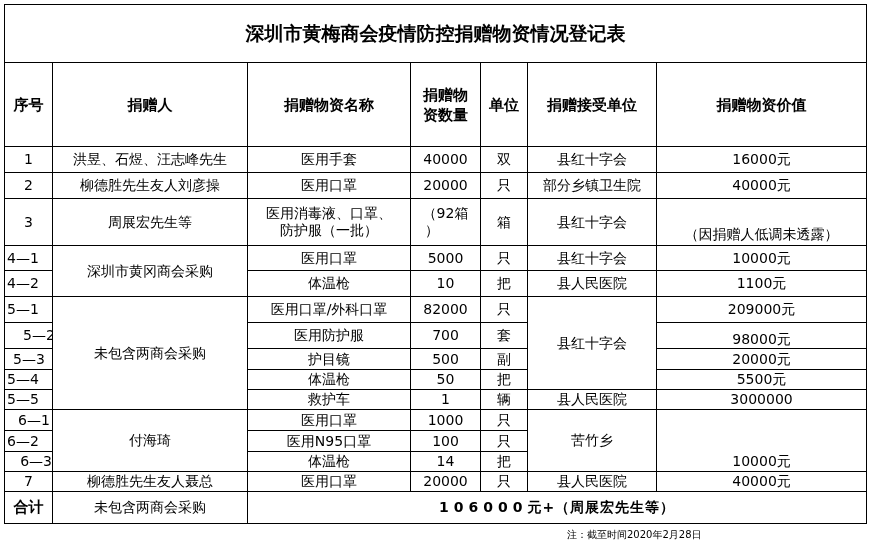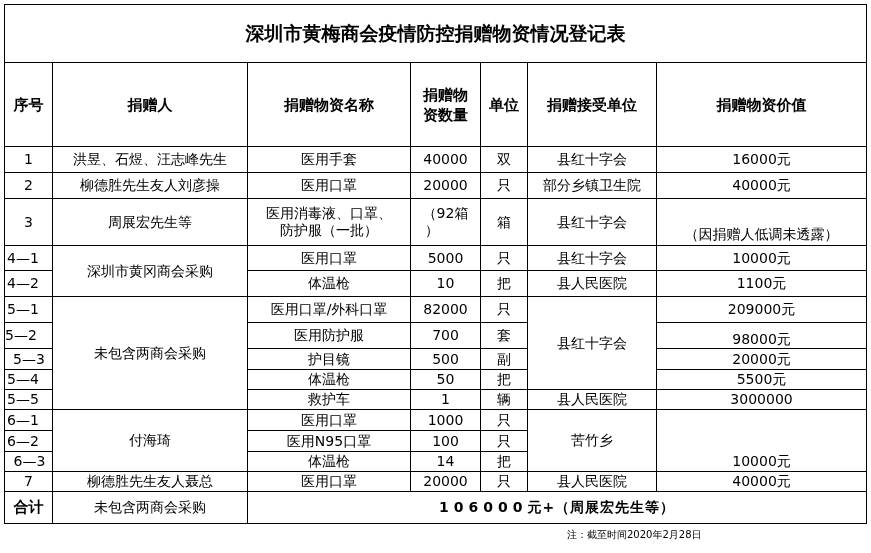--- a/index.html
+++ b/index.html
@@ -106,21 +106,21 @@
     <td style="text-align:left;padding-left:2px">5—1</td>
     <td rowspan="5">未包含两商会采购</td>
     <td>医用口罩/外科口罩</td>
     <td>82000</td>
     <td>只</td>
     <td rowspan="4">县红十字会</td>
     <td>209000元</td>
   </tr>
 
   <tr style="height:26px">
-    <td style="text-align:left;padding-left:0">5—2</td>
+    <td style="text-align:left;padding-left:18px">5—2</td>
     <td>医用防护服</td>
     <td>700</td>
     <td>套</td>
     <td class="bottom">98000元</td>
   </tr>
 
   <tr style="height:21px">
     <td style="text-align:left;padding-left:8px">5—3</td>
     <td>护目镜</td>
     <td>500</td>
@@ -139,38 +139,38 @@
   <tr style="height:20px">
     <td style="text-align:left;padding-left:2px">5—5</td>
     <td>救护车</td>
     <td>1</td>
     <td>辆</td>
     <td>县人民医院</td>
     <td>3000000</td>
   </tr>
 
   <tr style="height:21px">
-    <td style="text-align:left;padding-left:2px">6—1</td>
+    <td style="text-align:left;padding-left:13px">6—1</td>
     <td rowspan="3">付海琦</td>
     <td>医用口罩</td>
     <td>1000</td>
     <td>只</td>
     <td rowspan="3">苦竹乡</td>
     <td rowspan="3" class="bottom" style="padding-bottom:1px">10000元</td>
   </tr>
 
   <tr style="height:21px">
     <td style="text-align:left;padding-left:2px">6—2</td>
     <td>医用N95口罩</td>
     <td>100</td>
     <td>只</td>
   </tr>
 
   <tr style="height:20px">
-    <td style="text-align:center;padding-left:2px">6—3</td>
+    <td style="text-align:right;padding-left:2px">6—3</td>
     <td>体温枪</td>
     <td>14</td>
     <td>把</td>
   </tr>
 
   <tr style="height:20px">
     <td>7</td>
     <td>柳德胜先生友人聂总</td>
     <td>医用口罩</td>
     <td>20000</td>

